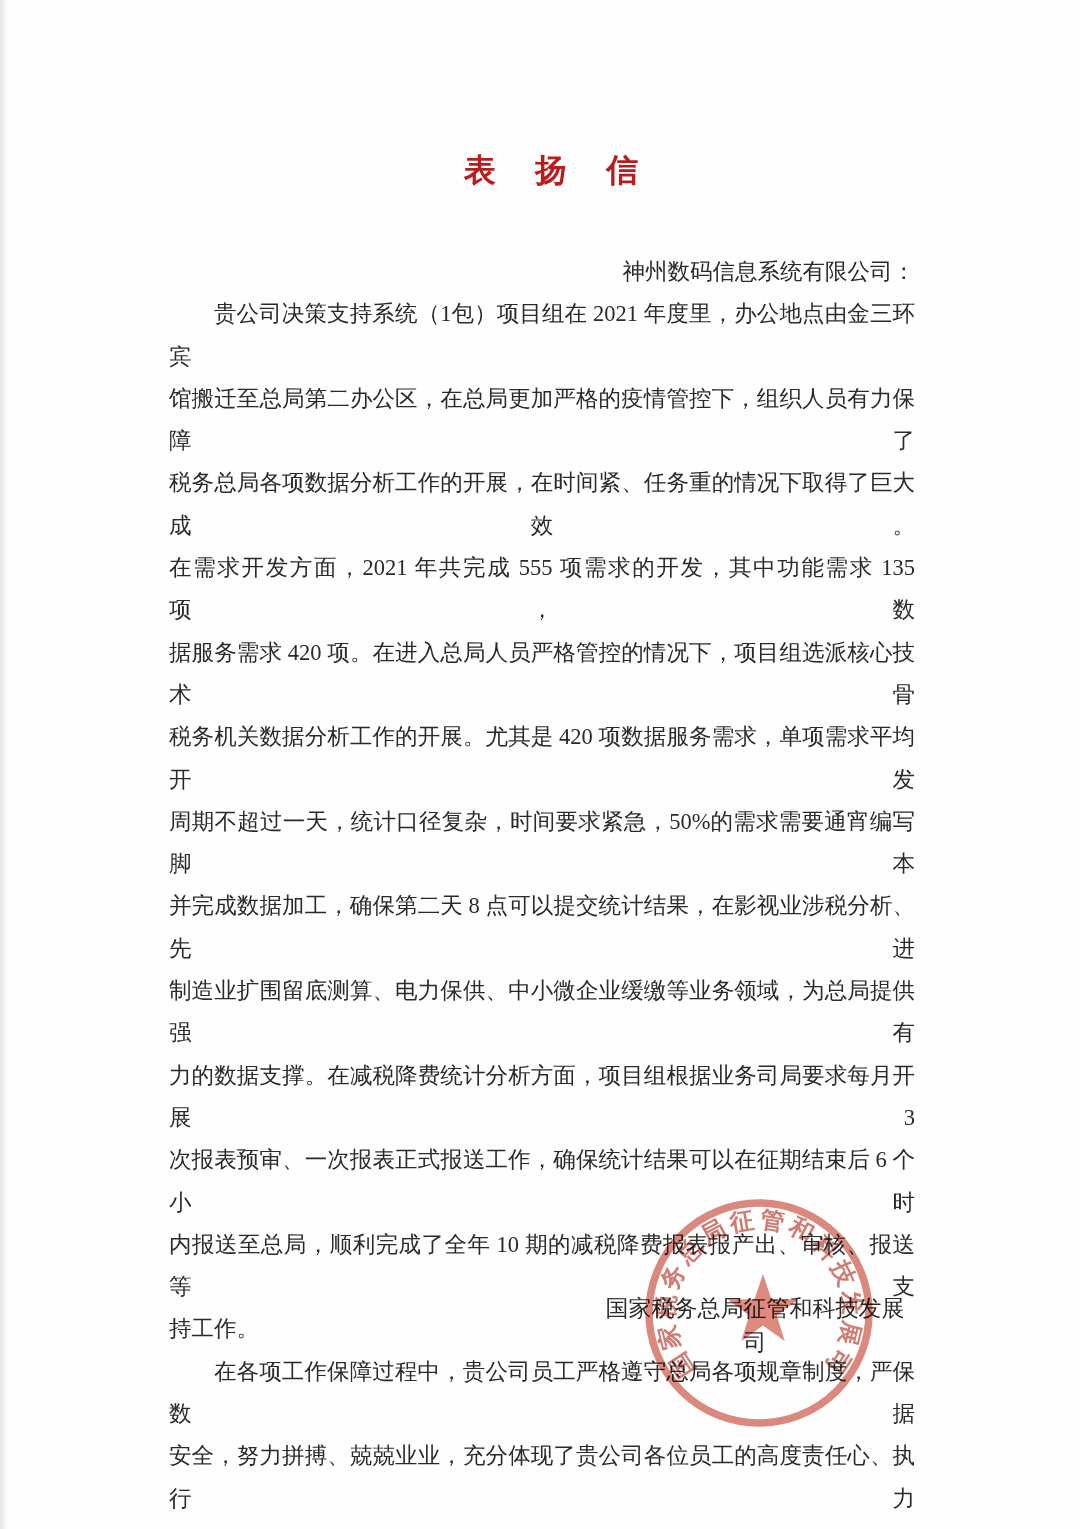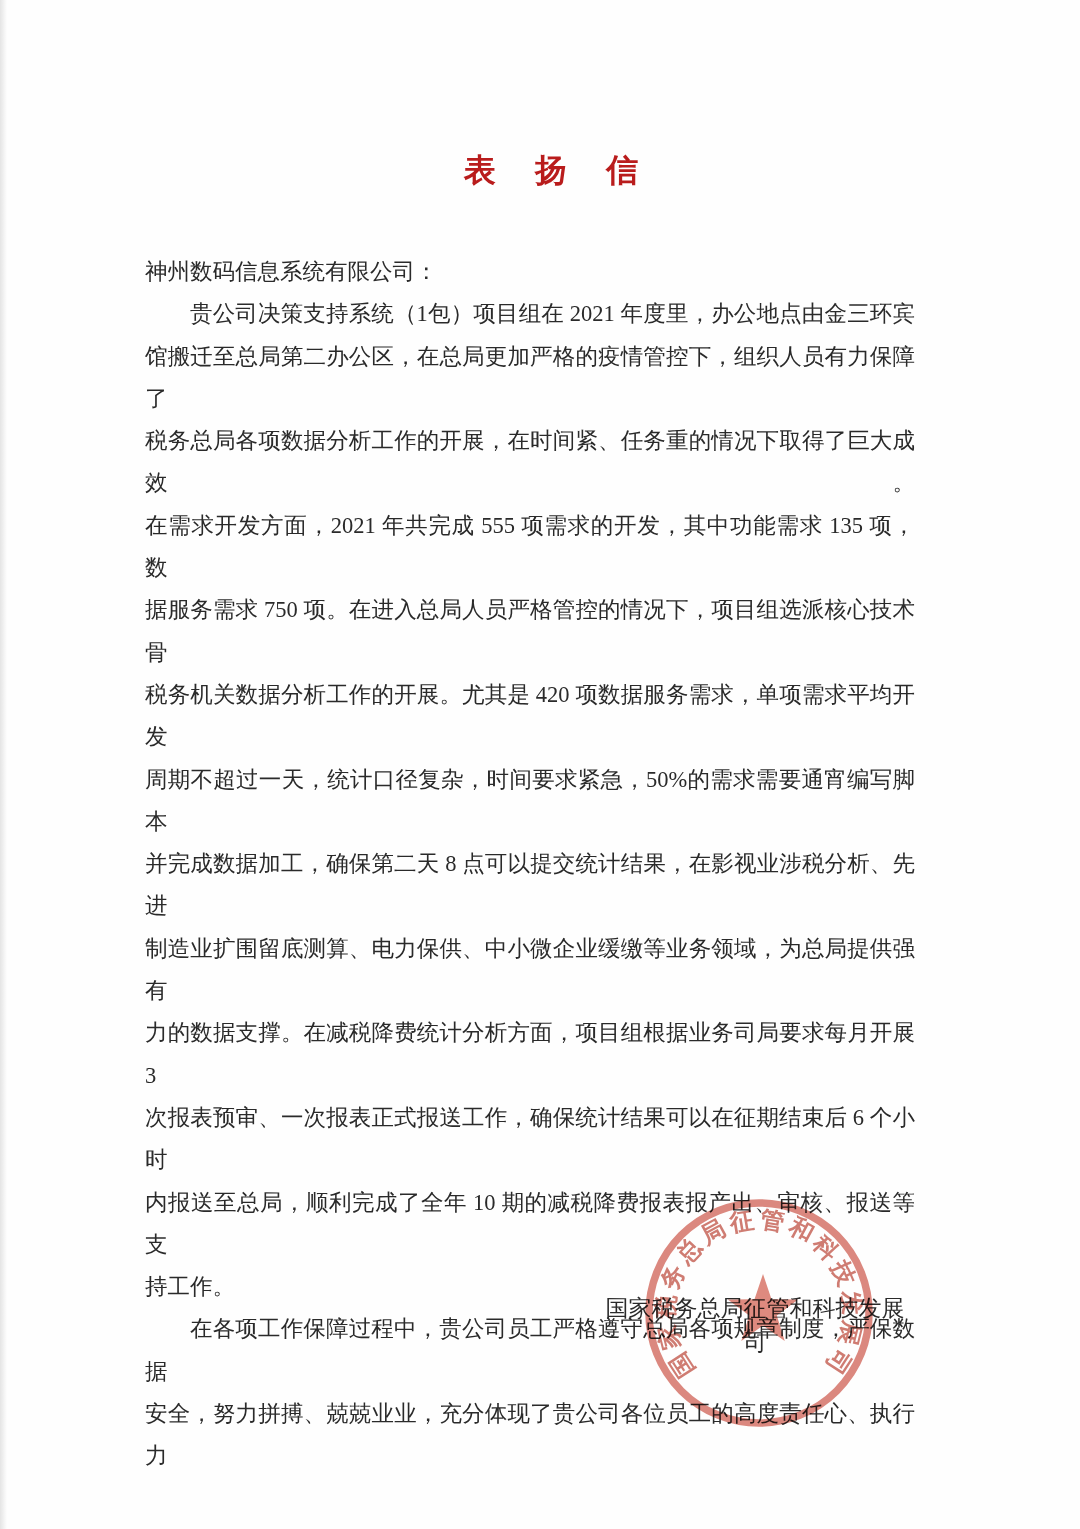--- a/index.html
+++ b/index.html
@@ -37,25 +37,27 @@
   .text-block {
     position: absolute;
     left: 145px;
     top: 251px;
     width: 770px;
     font-size: 22.5px;
     line-height: 42.3px;
     color: #2a2a2a;
   }
   .salutation {
-    text-align: left;
+    text-align: right;
+    margin-left: 28px;
   }
   .line {
     text-align: justify;
     text-align-last: justify;
+    margin-left: 24px;
   }
   .line.first {
     text-indent: 2em;
   }
   .line.last {
     text-align-last: left;
   }
   .sign-block {
     position: absolute;
     left: 595px;
@@ -96,21 +98,21 @@
   <h1 class="title">表 扬 信</h1>
 
   <div class="text-block">
     <div class="salutation">神州数码信息系统有限公司：</div>
 
     <div>
       <div class="line first">贵公司决策支持系统（1包）项目组在 2021 年度里，办公地点由金三环宾</div>
       <div class="line">馆搬迁至总局第二办公区，在总局更加严格的疫情管控下，组织人员有力保障了</div>
       <div class="line">税务总局各项数据分析工作的开展，在时间紧、任务重的情况下取得了巨大成效。</div>
       <div class="line">在需求开发方面，2021 年共完成 555 项需求的开发，其中功能需求 135 项，数</div>
-      <div class="line">据服务需求 750 项。在进入总局人员严格管控的情况下，项目组选派核心技术骨</div>
+      <div class="line">据服务需求 420 项。在进入总局人员严格管控的情况下，项目组选派核心技术骨</div>
       <div class="line">税务机关数据分析工作的开展。尤其是 420 项数据服务需求，单项需求平均开发</div>
       <div class="line">周期不超过一天，统计口径复杂，时间要求紧急，50%的需求需要通宵编写脚本</div>
       <div class="line">并完成数据加工，确保第二天 8 点可以提交统计结果，在影视业涉税分析、先进</div>
       <div class="line">制造业扩围留底测算、电力保供、中小微企业缓缴等业务领域，为总局提供强有</div>
       <div class="line">力的数据支撑。在减税降费统计分析方面，项目组根据业务司局要求每月开展 3</div>
       <div class="line">次报表预审、一次报表正式报送工作，确保统计结果可以在征期结束后 6 个小时</div>
       <div class="line">内报送至总局，顺利完成了全年 10 期的减税降费报表报产出、审核、报送等支</div>
       <div class="line last">持工作。</div>
     </div>
 

